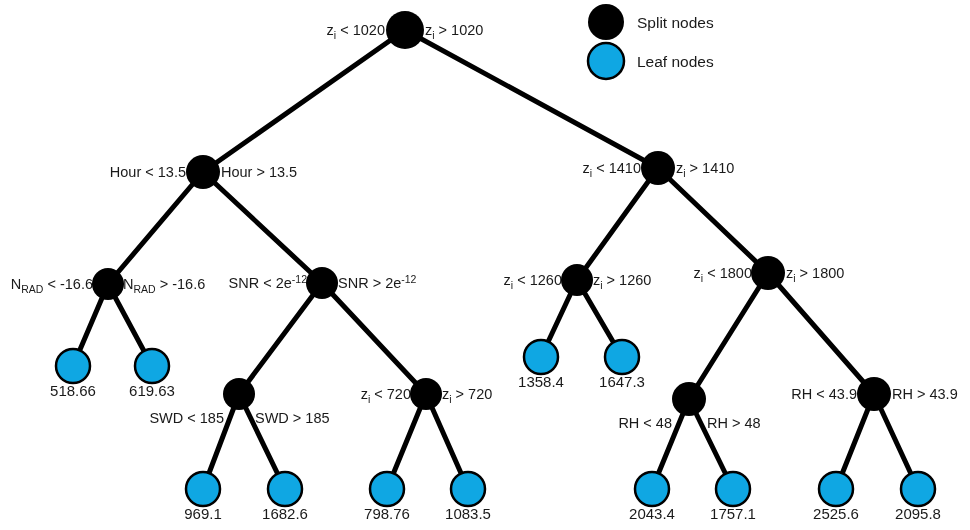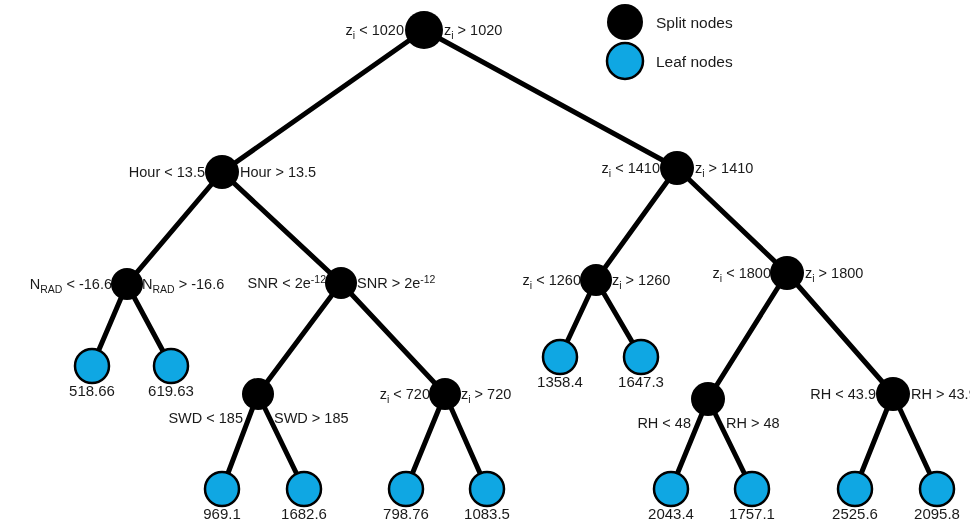--- a/index.html
+++ b/index.html
@@ -11,21 +11,20 @@
     width: 970px;
     height: 530px;
     font-family: "Liberation Sans", sans-serif;
     overflow: hidden;
   }
   #tree-root {
     position: relative;
     width: 845px;
     height: 530px;
     background: #ffffff;
-    margin-left: 19px;
   }
   svg#tree-canvas {
     position: absolute;
     top: 0; left: 0;
     width: 970px;
     height: 530px;
   }
   .edge-line {
     stroke: #000000;
     stroke-width: 5;

